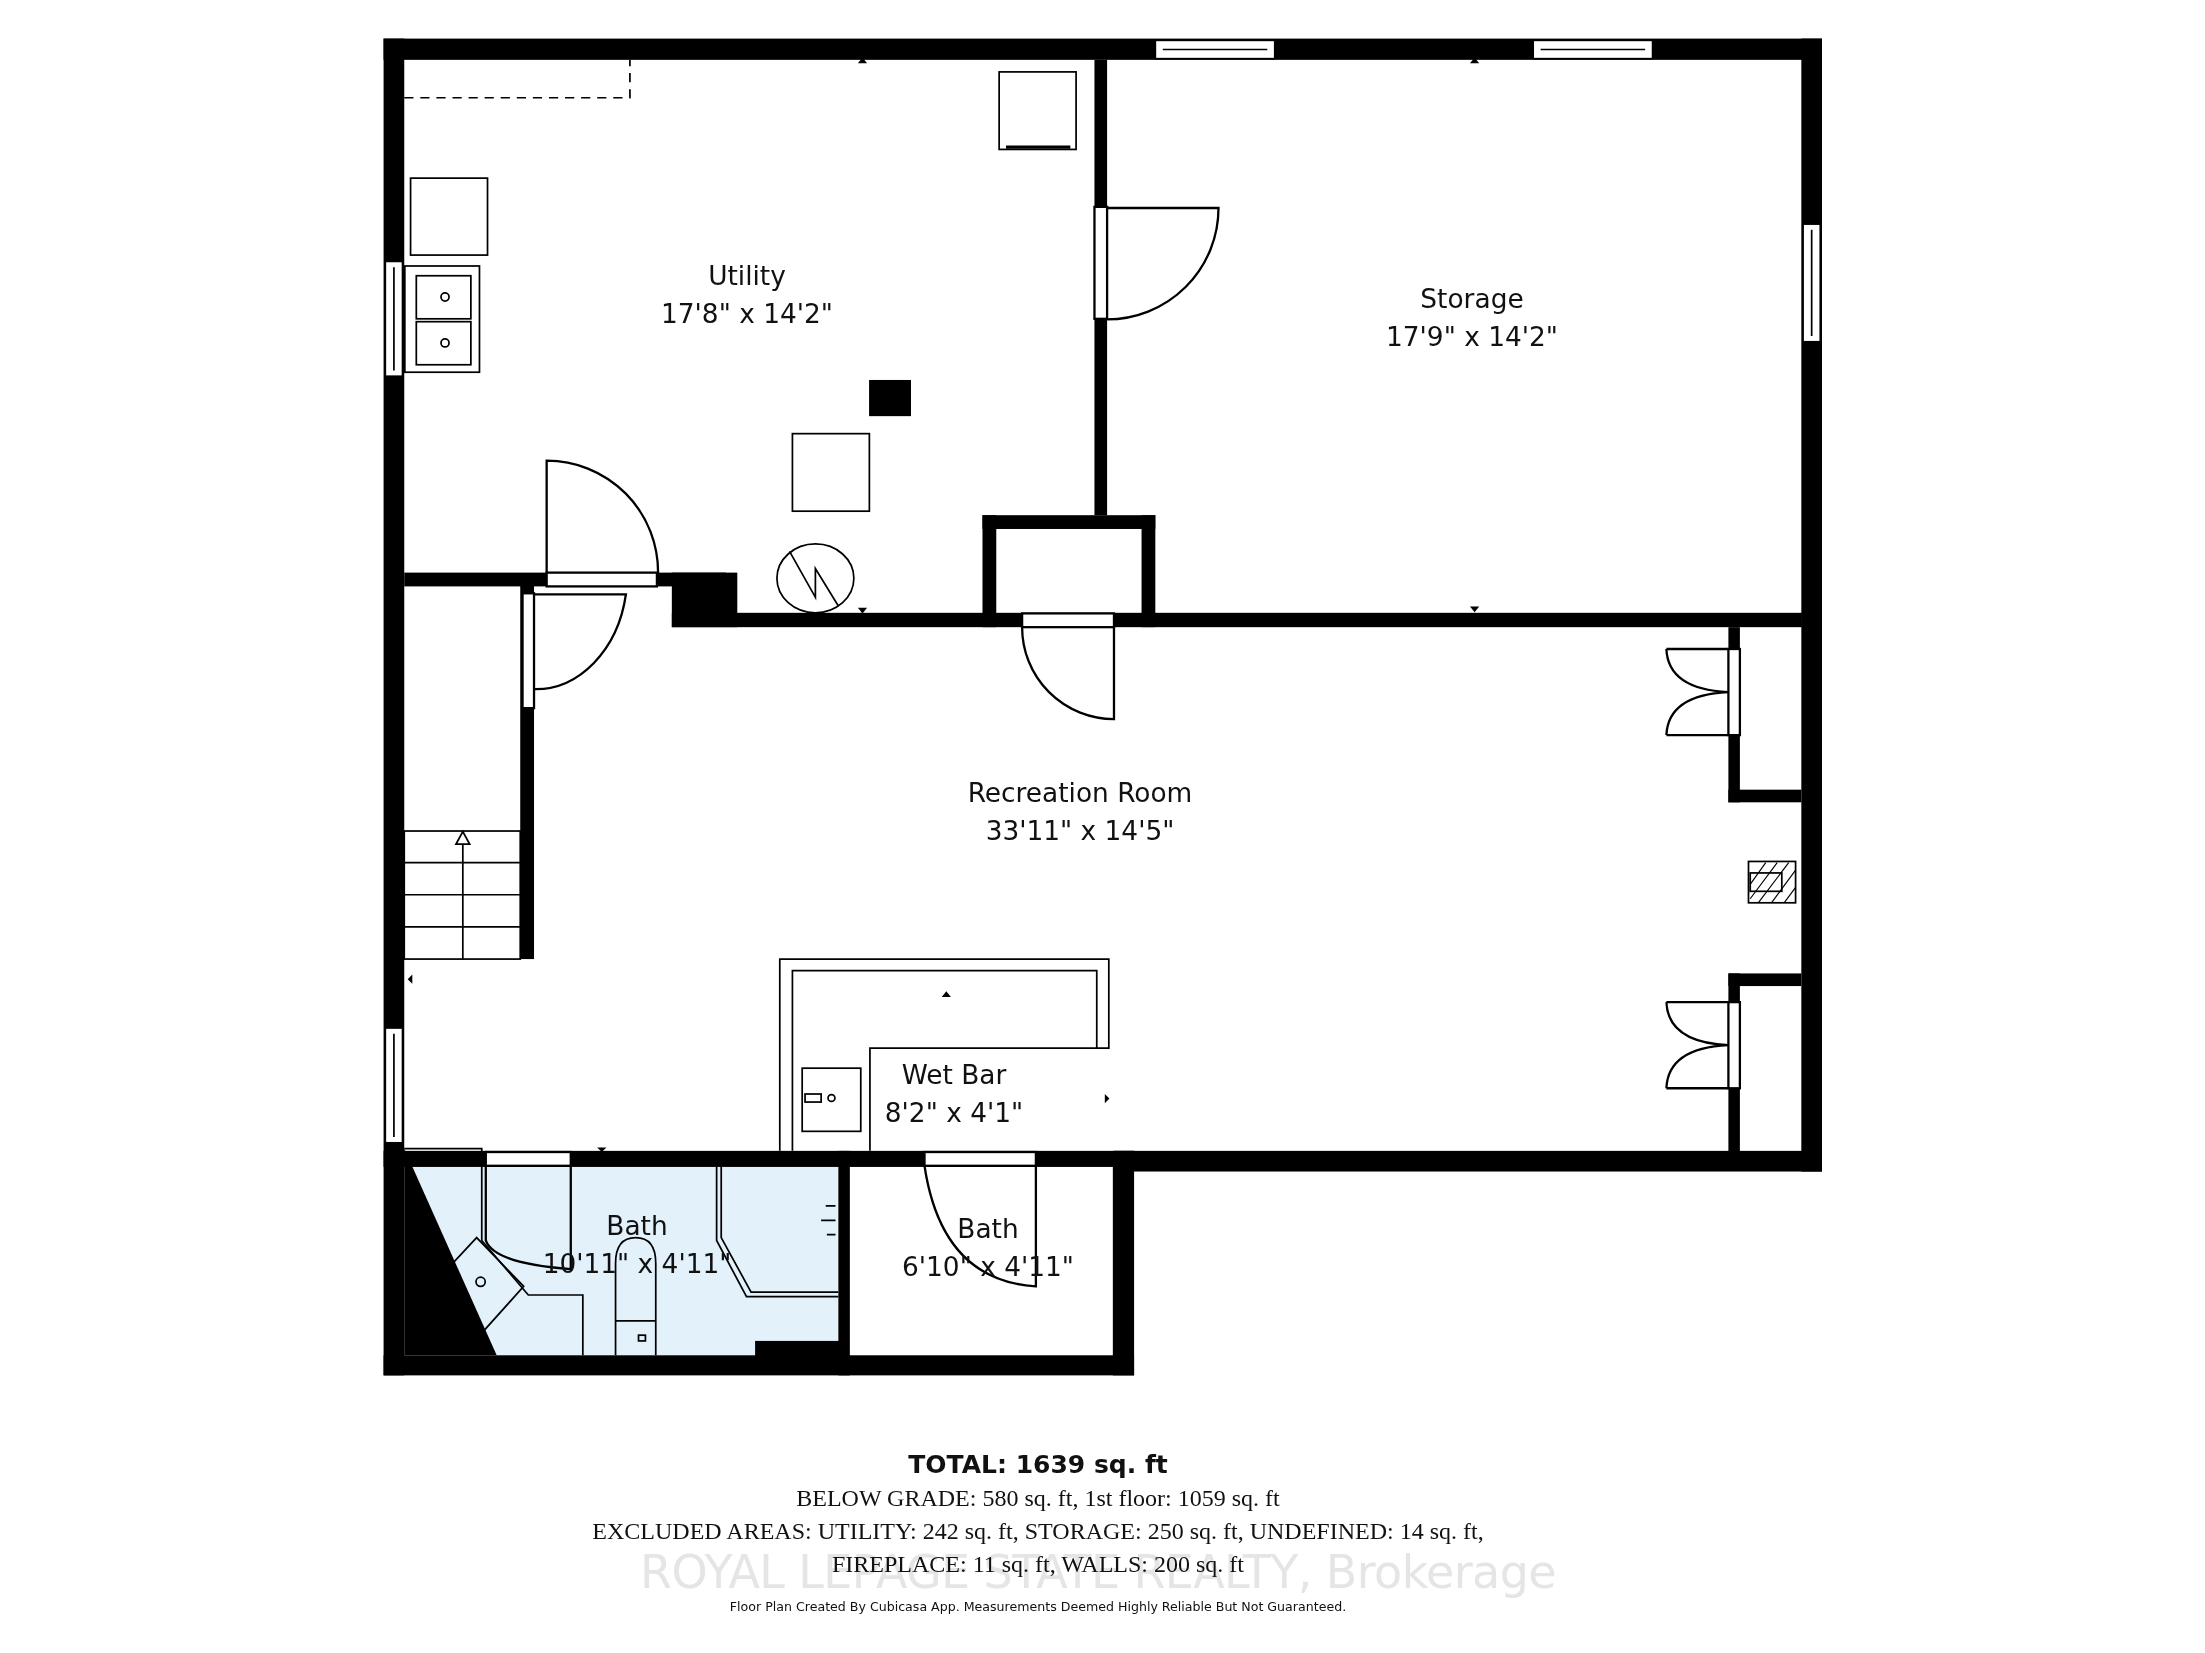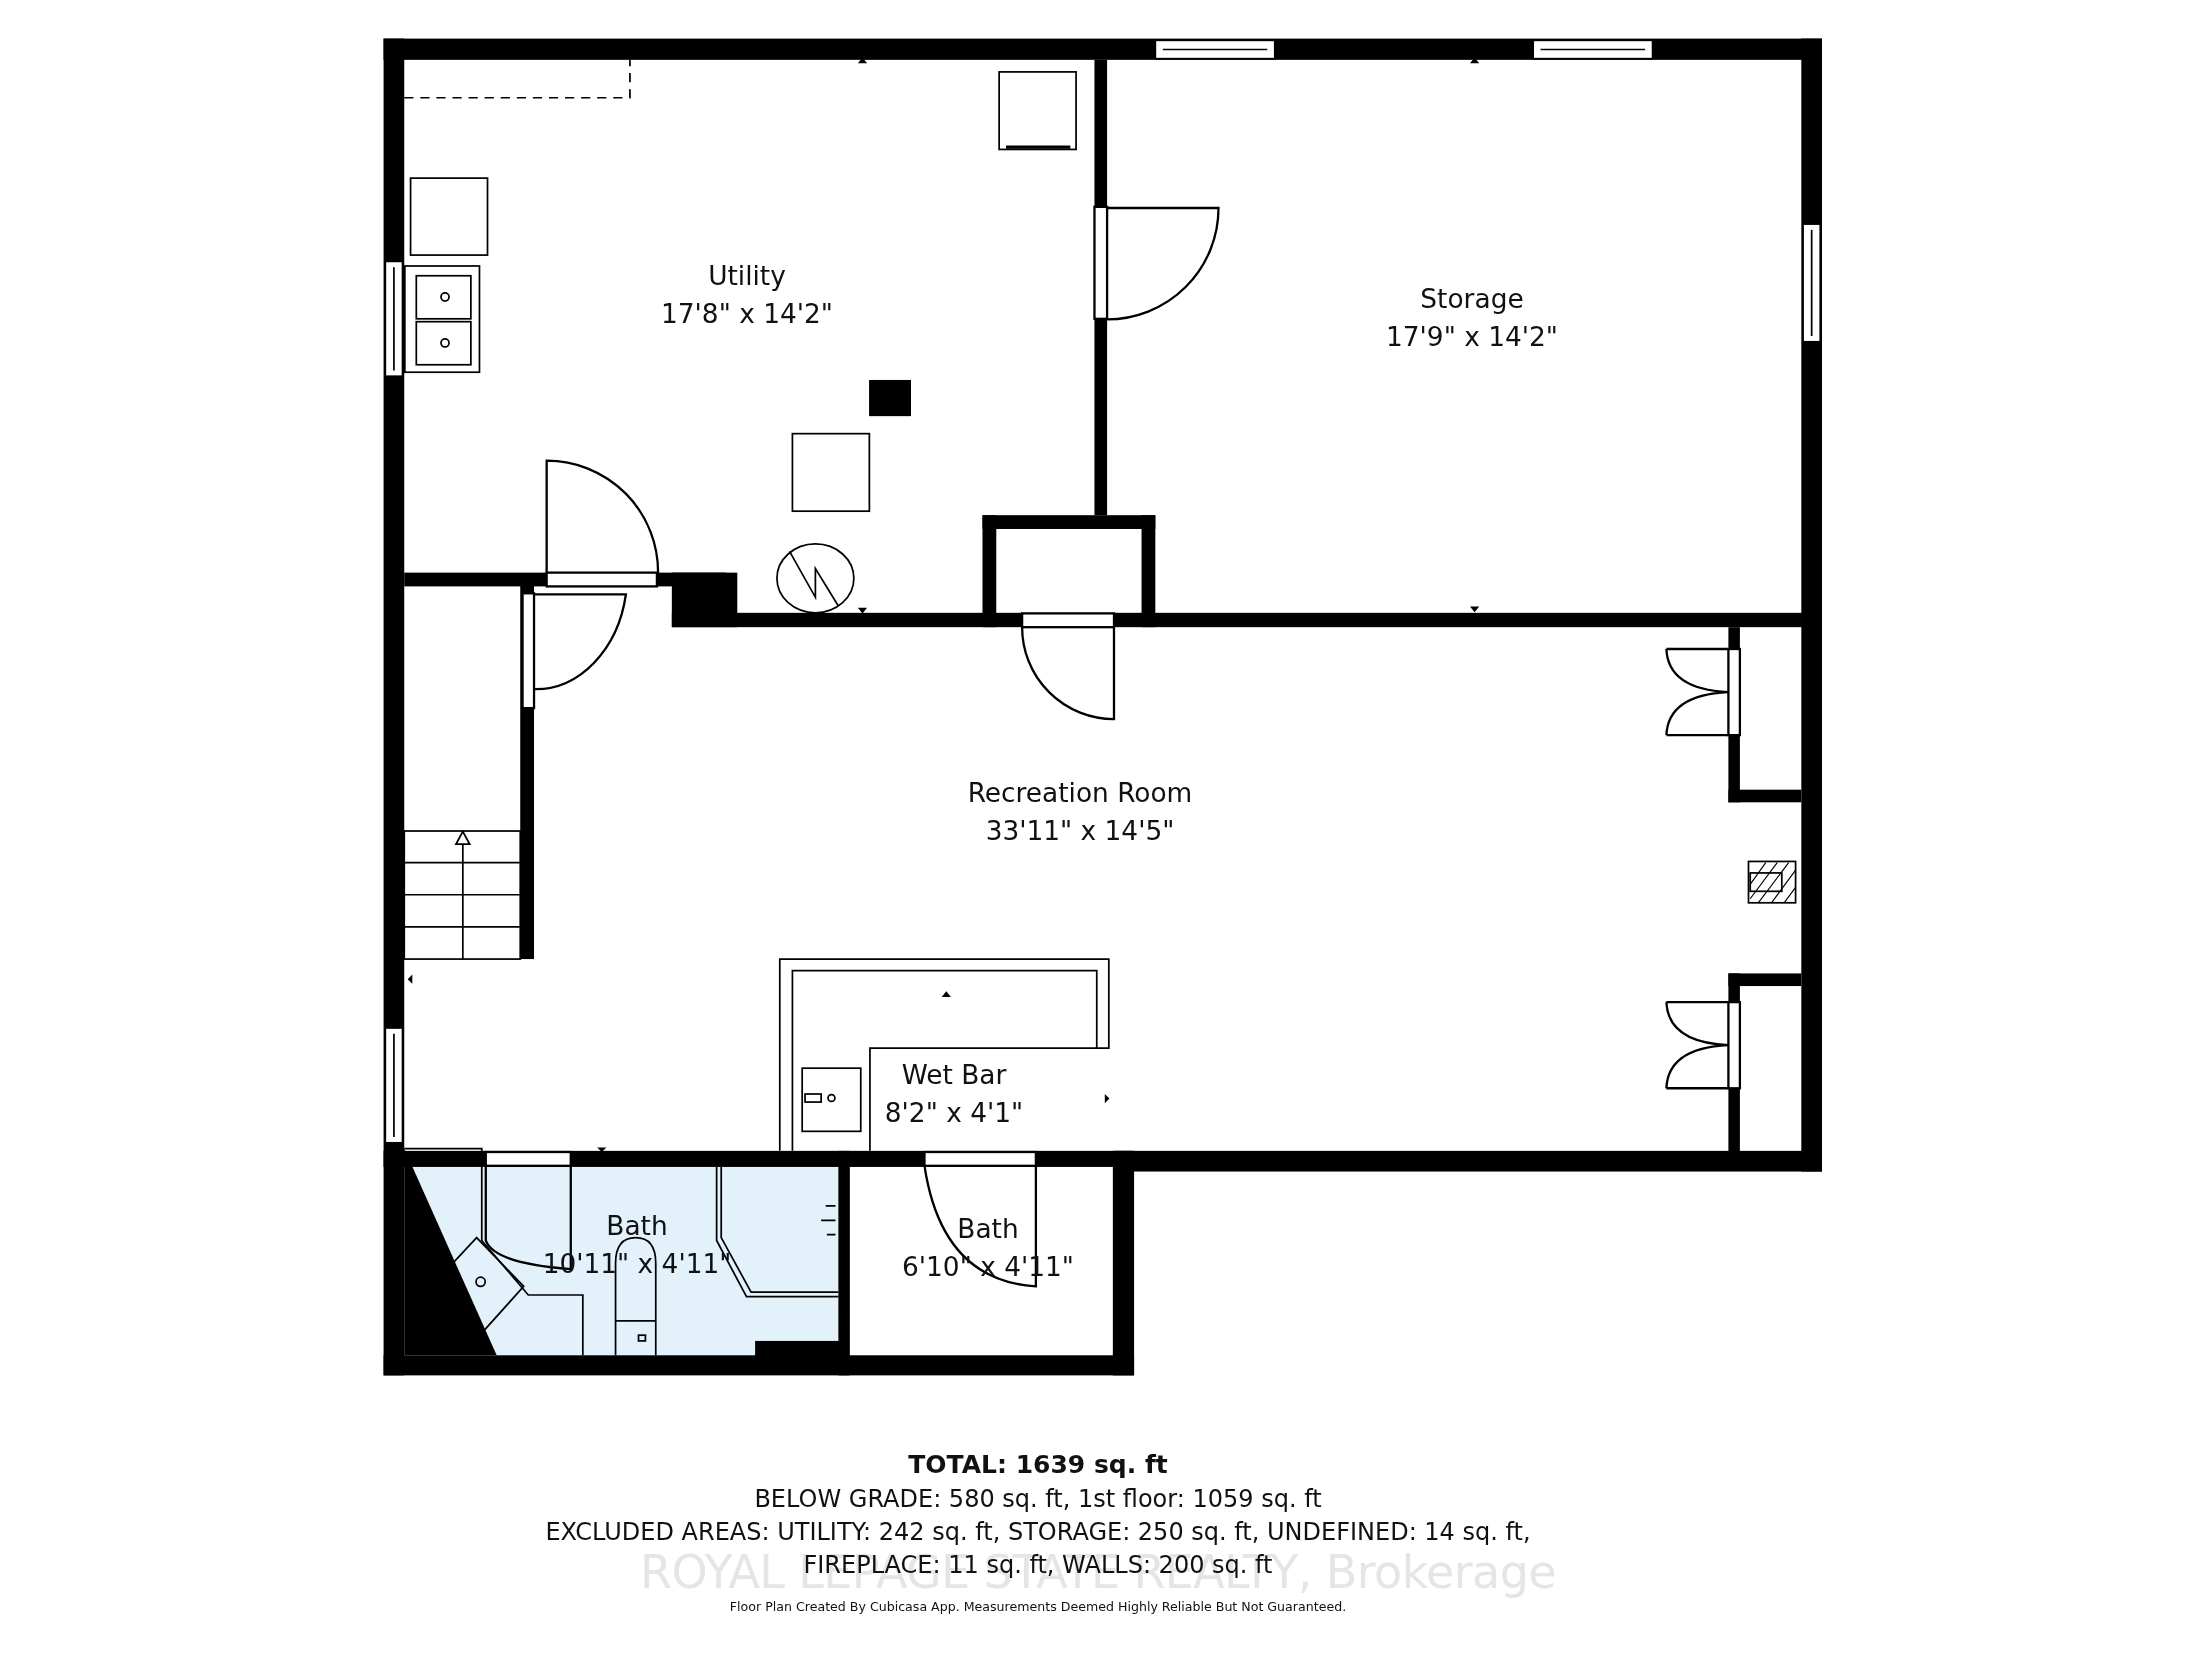--- a/index.html
+++ b/index.html
@@ -1,21 +1,21 @@
 <!DOCTYPE html>
 <html style="font-size:9.2px"><head>
 <meta charset="utf-8">
 <style>
   html, body { margin:0; padding:0; background:#ffffff; }
   body { width:2205px; height:1654px; position:relative; overflow:hidden; font-family:"DejaVu Sans", sans-serif; }
   #plan { position:absolute; left:0; top:0; width:2205px; height:1654px; }
   .room-label { position:absolute; transform:translateX(-50%); text-align:center; color:#111; font-family:"DejaVu Sans", sans-serif; font-size:26.4px; line-height:38px; white-space:nowrap; }
   .footer { position:absolute; left:0; width:2076px; text-align:center; color:#111; font-family:"DejaVu Sans", sans-serif; white-space:nowrap; }
   .f-total { top:1450px; font-size:25px; font-weight:bold; }
-  .f-line { font-size:24px; }
+  .f-line { font-size:24px;font-family:Liberation Serif, serif; }
   .f-below { top:1485px; }
   .f-excl { top:1518px; }
   .f-fire { top:1551px; }
   .watermark { position:absolute; top:1545px; left:0; width:2196px; text-align:center; font-size:46px; color:rgba(225,225,225,0.85); font-family:"DejaVu Sans", sans-serif; letter-spacing:-0.6px; pointer-events:none; }
   .f-credit { top:1599px; font-size:12.6px; }
 </style>
 </head>
 <body>
 
 <svg id="plan" viewBox="0 0 3840 2880" xmlns="http://www.w3.org/2000/svg">

